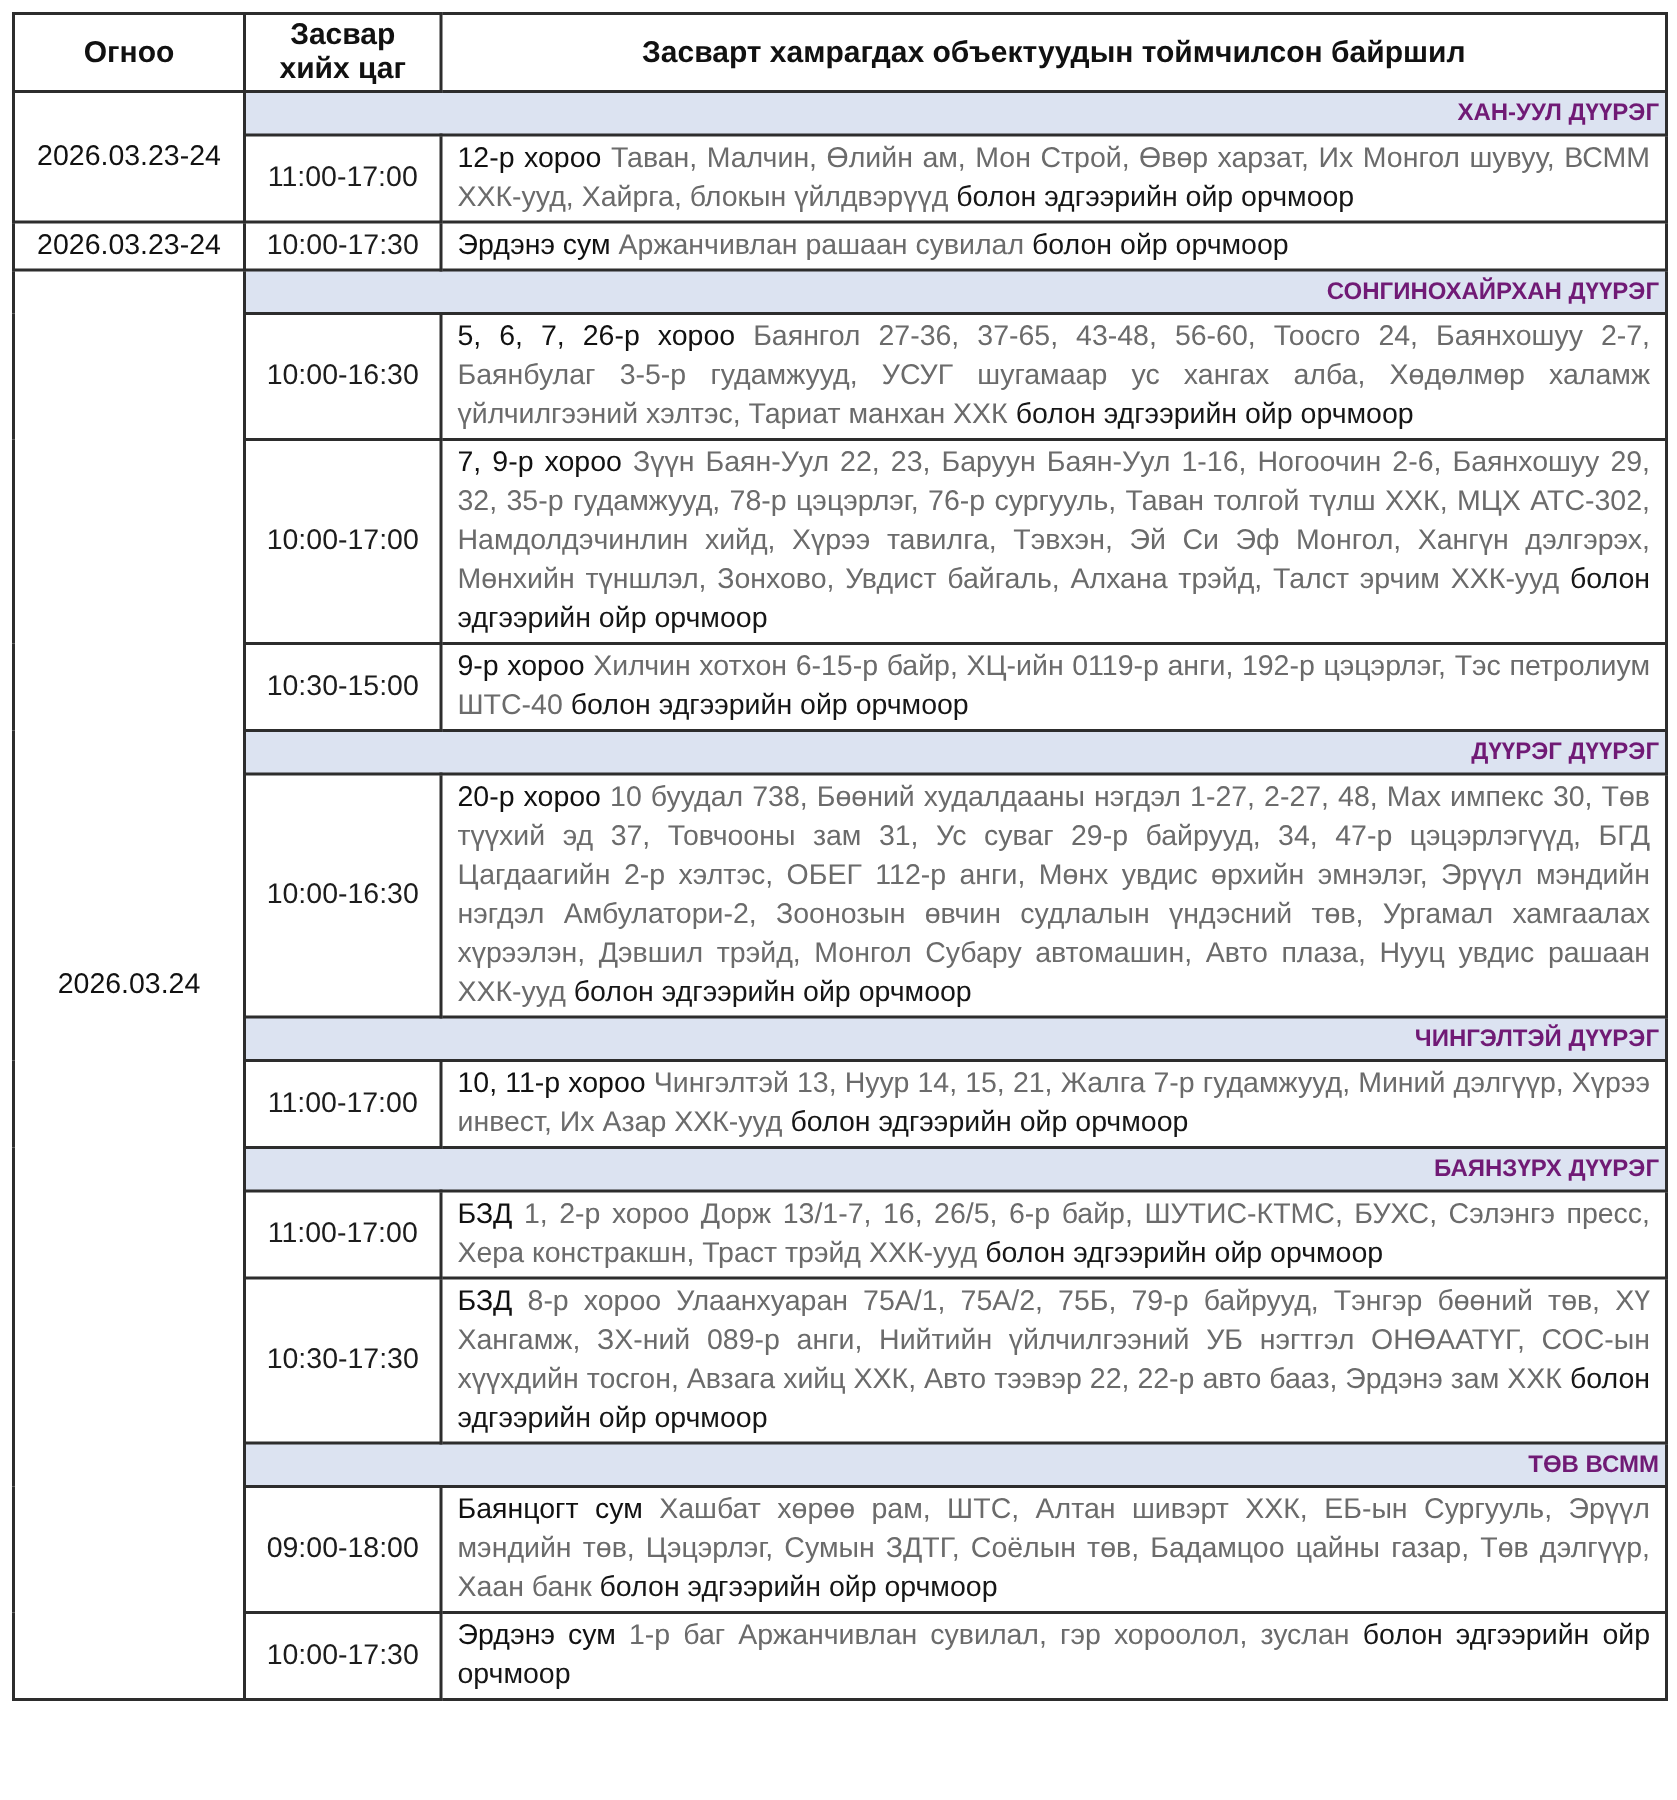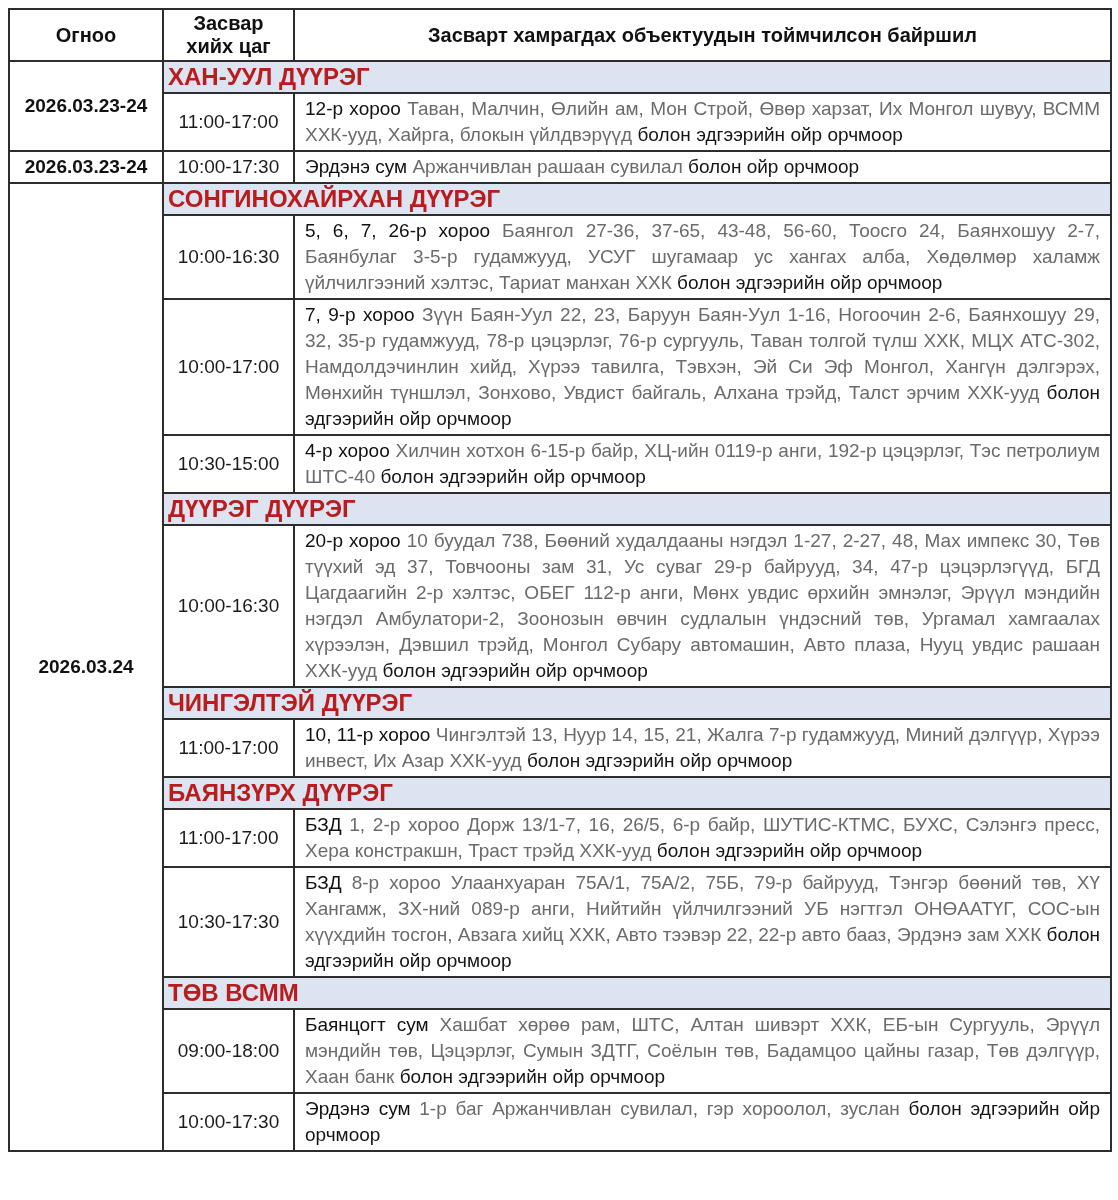--- a/index.html
+++ b/index.html
@@ -30,35 +30,35 @@
     height: 48px;
     text-align: center;
     vertical-align: middle;
     padding: 2px 8px;
     background: #ffffff;
   }
   td { font-size: 19px; vertical-align: middle; }
 
   td.date {
     text-align: center;
-    font-weight: bold;
+    font-weight: normal;
     color: #111;
     padding: 2px 4px;
   }
   td.time {
     text-align: center;
     color: #1c1c1c;
     padding: 2px 4px;
   }
   td.district {
     background: #dce3f1;
-    text-align: left;
+    text-align: right;
     font-weight: bold;
-    font-size: 24px;
-    color: #b91c1c;
+    font-size: 16px;
+    color: #701a75;
     height: 29px;
     padding: 1px 4px;
   }
   td.loc {
     padding: 2px 10px;
     text-align: justify;
     line-height: 26px;
     color: #6b6b6b;
   }
   td.loc .lead { font-weight: normal; color: #111; }
@@ -105,21 +105,21 @@
       <tr>
         <td class="time">10:00-16:30</td>
         <td class="loc"><span class="lead">5, 6, 7, 26-р хороо</span> <span class="body">Баянгол 27-36, 37-65, 43-48, 56-60, Тоосго 24, Баянхошуу 2-7, Баянбулаг 3-5-р гудамжууд, УСУГ шугамаар ус хангах алба, Хөдөлмөр халамж үйлчилгээний хэлтэс, Тариат манхан ХХК</span> <span class="tail">болон эдгээрийн ойр орчмоор</span></td>
       </tr>
       <tr>
         <td class="time">10:00-17:00</td>
         <td class="loc"><span class="lead">7, 9-р хороо</span> <span class="body">Зүүн Баян-Уул 22, 23, Баруун Баян-Уул 1-16, Ногоочин 2-6, Баянхошуу 29, 32, 35-р гудамжууд, 78-р цэцэрлэг, 76-р сургууль, Таван толгой түлш ХХК, МЦХ АТС-302, Намдолдэчинлин хийд, Хүрээ тавилга, Тэвхэн, Эй Си Эф Монгол, Хангүн дэлгэрэх, Мөнхийн түншлэл, Зонхово, Увдист байгаль, Алхана трэйд, Талст эрчим ХХК-ууд</span> <span class="tail">болон эдгээрийн ойр орчмоор</span></td>
       </tr>
       <tr>
         <td class="time">10:30-15:00</td>
-        <td class="loc"><span class="lead">4-р хороо</span> <span class="body">Хилчин хотхон 6-15-р байр, ХЦ-ийн 0119-р анги, 192-р цэцэрлэг, Тэс петролиум ШТС-40</span> <span class="tail">болон эдгээрийн ойр орчмоор</span></td>
+        <td class="loc"><span class="lead">9-р хороо</span> <span class="body">Хилчин хотхон 6-15-р байр, ХЦ-ийн 0119-р анги, 192-р цэцэрлэг, Тэс петролиум ШТС-40</span> <span class="tail">болон эдгээрийн ойр орчмоор</span></td>
       </tr>
       <tr>
         <td class="district" colspan="2">ДҮҮРЭГ ДҮҮРЭГ</td>
       </tr>
       <tr>
         <td class="time">10:00-16:30</td>
         <td class="loc"><span class="lead">20-р хороо</span> <span class="body">10 буудал 738, Бөөний худалдааны нэгдэл 1-27, 2-27, 48, Мах импекс 30, Төв түүхий эд 37, Товчооны зам 31, Ус суваг 29-р байрууд, 34, 47-р цэцэрлэгүүд, БГД Цагдаагийн 2-р хэлтэс, ОБЕГ 112-р анги, Мөнх увдис өрхийн эмнэлэг, Эрүүл мэндийн нэгдэл Амбулатори-2, Зоонозын өвчин судлалын үндэсний төв, Ургамал хамгаалах хүрээлэн, Дэвшил трэйд, Монгол Субару автомашин, Авто плаза, Нууц увдис рашаан ХХК-ууд</span> <span class="tail">болон эдгээрийн ойр орчмоор</span></td>
       </tr>
       <tr>
         <td class="district" colspan="2">ЧИНГЭЛТЭЙ ДҮҮРЭГ</td>

